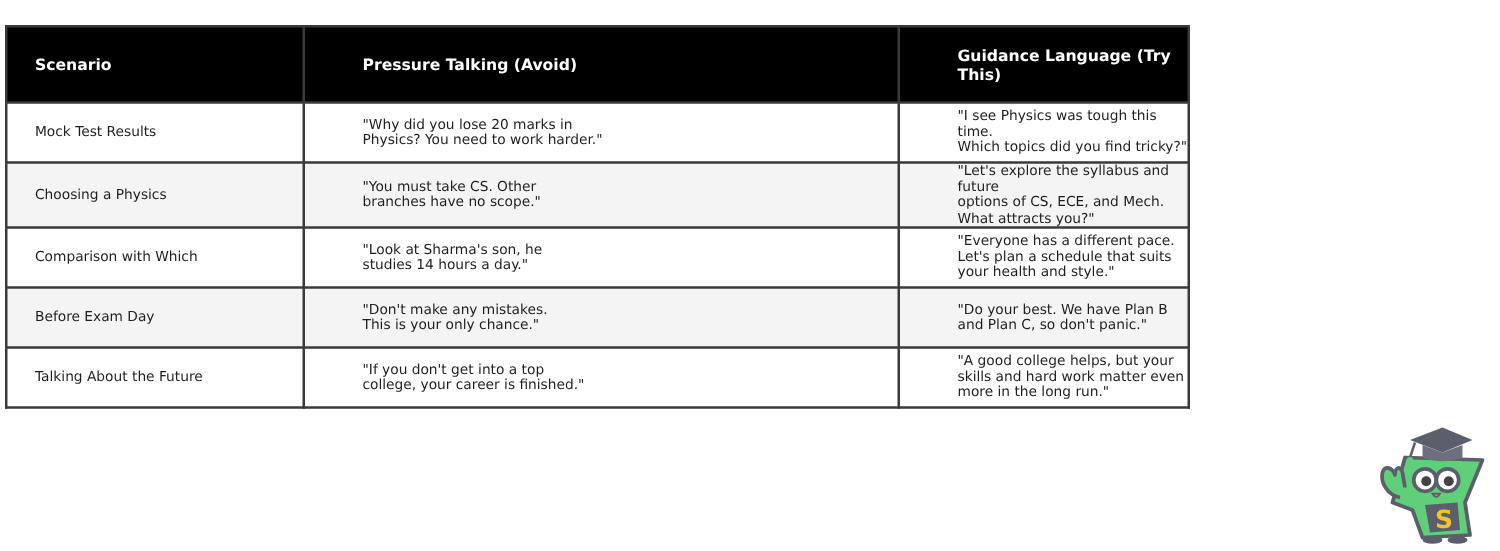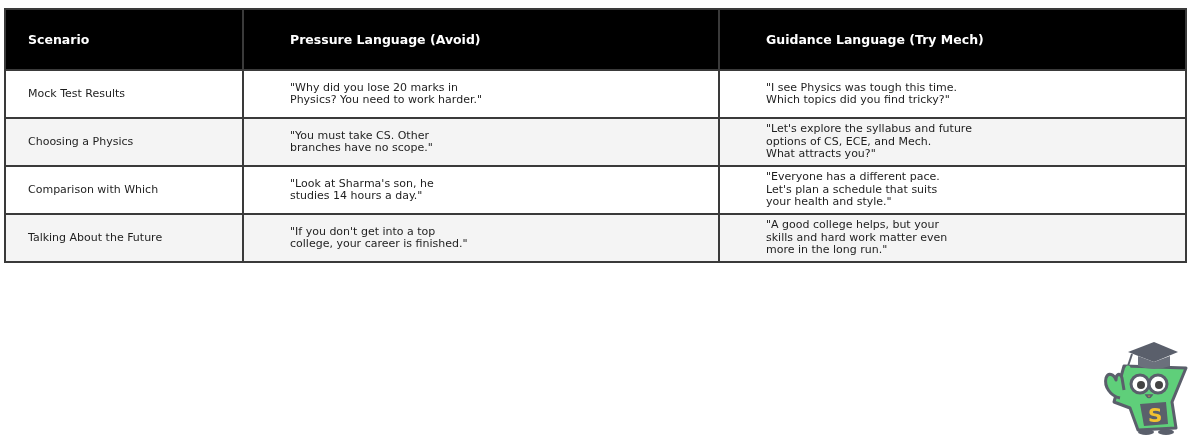--- a/index.html
+++ b/index.html
@@ -1,17 +1,17 @@
 <!DOCTYPE html>
 <html><head>
   <meta charset="utf-8">
   <style>
     html, body { margin: 0; padding: 0; background: #ffffff; }
     body { width: 1200px; height: 441px; position: relative; overflow: hidden; font-family: "DejaVu Sans", sans-serif; }
-    .tbl { position: absolute; left: 4px; top: 8px; width: 1183px; border-collapse: collapse; table-layout: fixed; border: 2px solid #3a3a3a; }
+    .tbl { position: absolute; left: 4px; top: 20px; width: 948px; border-collapse: collapse; table-layout: fixed; border: 2px solid #3a3a3a; }
     .tbl th, .tbl td { border: 2px solid #3a3a3a; vertical-align: middle; text-align: left; }
     .tbl thead th { background: #000; color: #fff; font-weight: bold; font-size: 12.5px; height: 59px; padding: 0; }
     .tbl tbody td { font-size: 11px; color: #1e1e1e; line-height: 12.5px; height: 46px; padding: 0; }
     .tbl tbody tr:nth-child(even) td { background: #f4f4f4; }
     .c1 { width: 238px; }
     .c2 { width: 476px; }
     .pad1 { padding-left: 22px !important; }
     .pad2 { padding-left: 46px !important; }
     .pad3 { padding-left: 46px !important; }
     .cell-text { white-space: pre-line; }
@@ -22,22 +22,22 @@
 
 <table class="tbl">
   <colgroup>
       <col class="c1">
       <col class="c2">
       <col>
     </colgroup>
   <thead>
     <tr>
       <th class="pad1">Scenario</th>
-      <th class="pad2">Pressure Language (Avoid)</th>
-      <th class="pad3">Guidance Language (Try Mech)</th>
+      <th class="pad2">Pressure Talking (Avoid)</th>
+      <th class="pad3">Guidance Language (Try This)</th>
     </tr>
   </thead>
   <tbody>
     <tr>
       <td class="pad1">Mock Test Results</td>
       <td class="pad2 cell-text">"Why did you lose 20 marks in
 Physics? You need to work harder."</td>
       <td class="pad3 cell-text">"I see Physics was tough this time.
 Which topics did you find tricky?"</td>
     </tr>
@@ -49,20 +49,27 @@
 options of CS, ECE, and Mech.
 What attracts you?"</td>
     </tr>
     <tr>
       <td class="pad1">Comparison with Which</td>
       <td class="pad2 cell-text">"Look at Sharma's son, he
 studies 14 hours a day."</td>
       <td class="pad3 cell-text">"Everyone has a different pace.
 Let's plan a schedule that suits
 your health and style."</td>
+    </tr>
+    <tr>
+      <td class="pad1">Before Exam Day</td>
+      <td class="pad2 cell-text">"Don't make any mistakes.
+This is your only chance."</td>
+      <td class="pad3 cell-text">"Do your best. We have Plan B
+and Plan C, so don't panic."</td>
     </tr>
     <tr>
       <td class="pad1">Talking About the Future</td>
       <td class="pad2 cell-text">"If you don't get into a top
 college, your career is finished."</td>
       <td class="pad3 cell-text">"A good college helps, but your
 skills and hard work matter even
 more in the long run."</td>
     </tr>
   </tbody>

